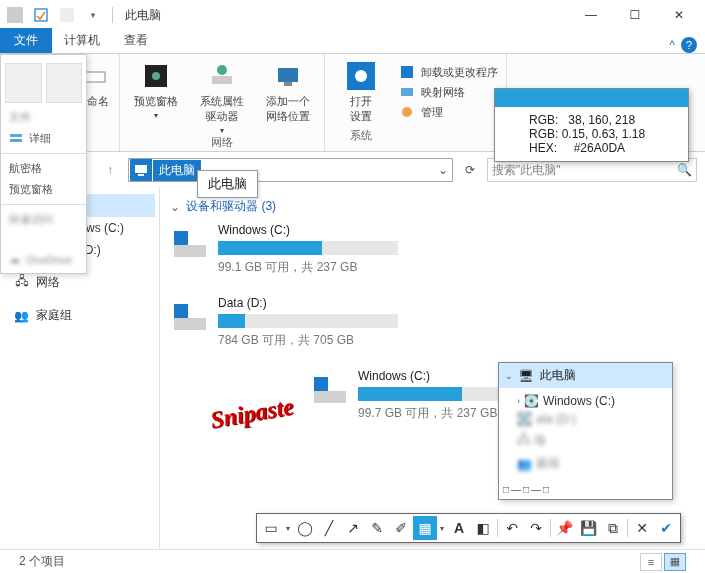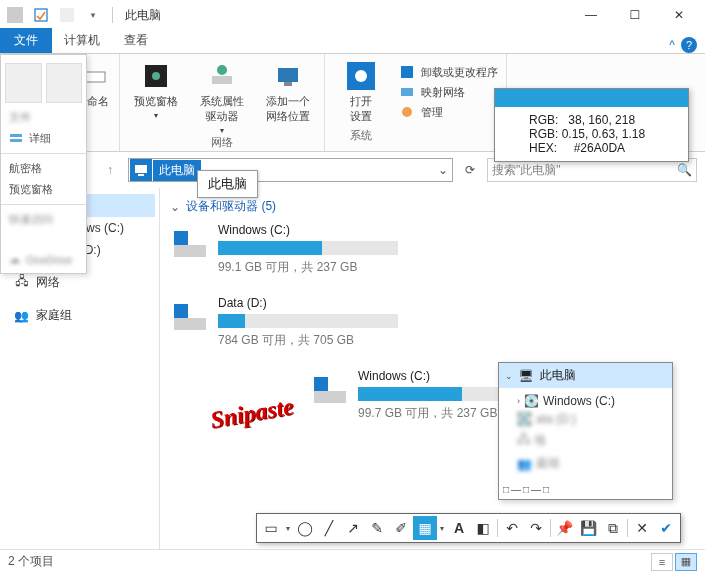--- a/index.html
+++ b/index.html
@@ -67,21 +67,21 @@
   .drive-ico { width:40px; height:40px; display:flex; align-items:center; justify-content:center; }
   .drive-body { flex:1; }
   .drive-name { font-size:12px; color:#222; margin-bottom:4px;}
   .bar { width:180px; height:14px; background:#e6e6e6; position:relative; }
   .bar-fill { position:absolute; left:0; top:0; bottom:0; background:#26a0da; }
   .drive-sub { font-size:12px; color:#777; margin-top:4px;}
 
   .watermark { position:absolute; left:210px; top:400px; transform:rotate(-10deg); color:#d40000; font-size:24px; font-style:italic; font-weight:bold; font-family:"Comic Sans MS", cursive; text-shadow:1px 1px 0 #800;}
 
   
-  .status { position:absolute; left:0; bottom:0; height:24px; width:100%; border-top:1px solid #e0e0e0; display:flex; align-items:center; padding:0 8px; font-size:12px; color:#555;}
+  .status { position:absolute; left:0; bottom:0; height:24px; width:100%; border-top:1px solid #e0e0e0; display:flex; align-items:center; padding:0 19px; font-size:12px; color:#555;}
   .status-right { margin-left:auto; display:flex; gap:2px;}
   .viewbtn { width:22px; height:18px; border:1px solid #ccc; display:flex; align-items:center; justify-content:center; font-size:11px; color:#555;}
   .viewbtn.sel { background:#cde8ff; border-color:#5aa7e0;}
 
   
   .colorinfo { position:absolute; right:16px; top:88px; width:195px; background:#fff; border:1px solid #888; box-shadow:2px 2px 6px rgba(0,0,0,.25); font-family:Consolas,monospace; font-size:12px; z-index:30;}
   .colorinfo-hdr { height:18px; background:#26a0da; }
   .colorinfo-body { padding:6px 10px; }
   .colorinfo-row { display:flex; justify-content:space-between; white-space:pre;margin-left:24px;}
 
@@ -322,21 +322,21 @@
     <div class="tree-spacer"></div>
     <div class="tree-item">
         <span class="tree-ico">👥</span>
         <span>家庭组</span>
       </div>
   </div>
 
   <div class="content">
     <div class="section-hdr">
         <span style="color:#666">⌄</span>
-        <span>设备和驱动器 (5)</span>
+        <span>设备和驱动器 (3)</span>
       </div>
     <div class="drives" id="drives">
         <div class="drive">
           <div class="drive-ico">
             <svg width="40" height="40">
               <rect x="4" y="22" width="32" height="12" fill="#d0d0d0"></rect>
               <rect x="4" y="8" width="14" height="14" fill="#1979ca"></rect>
             </svg>
           </div>
   <div class="drive-body">

